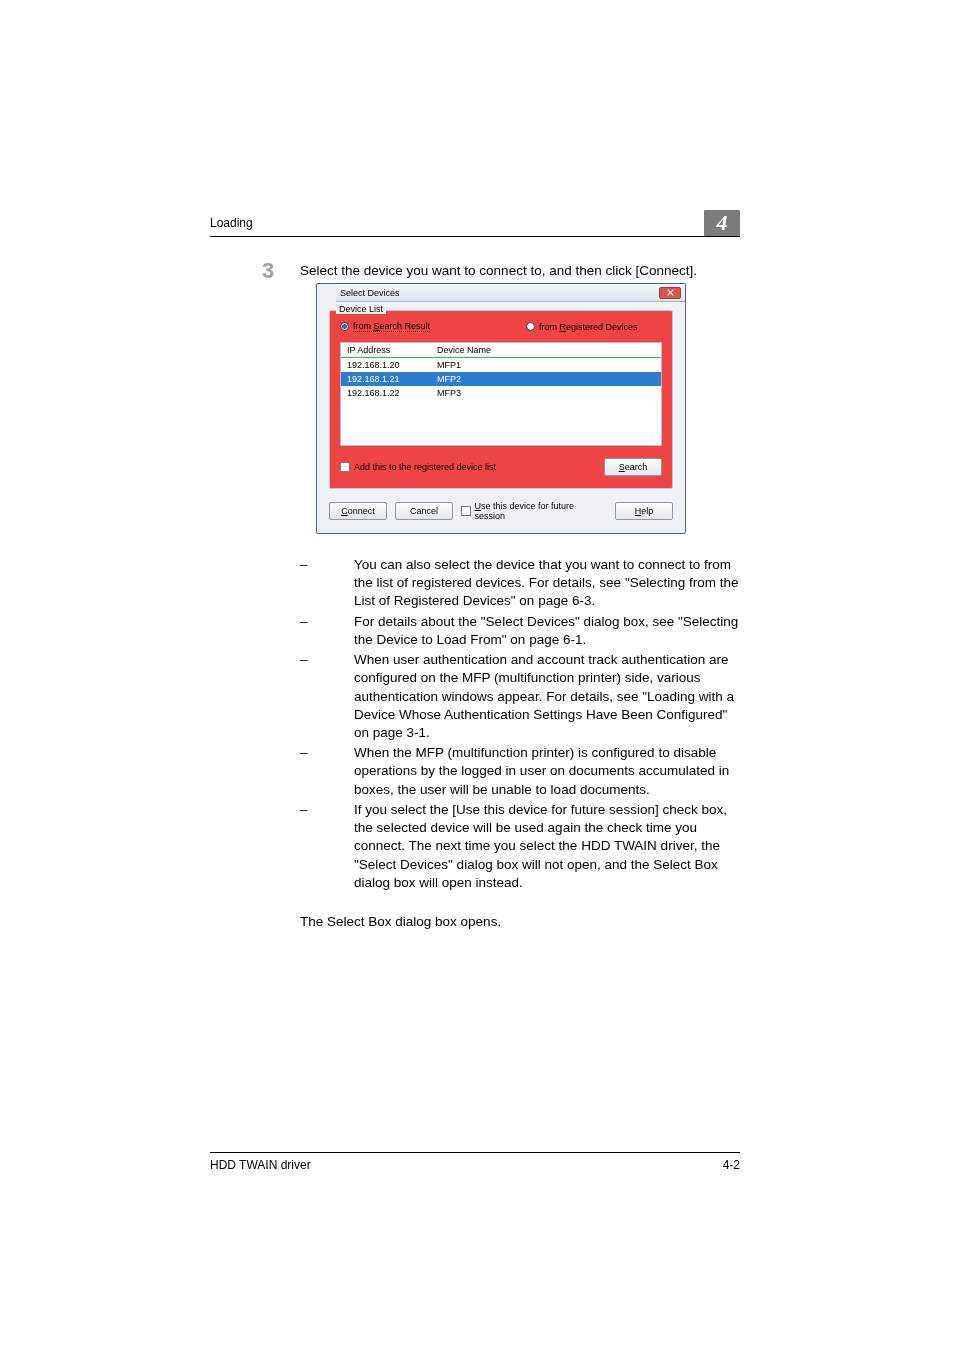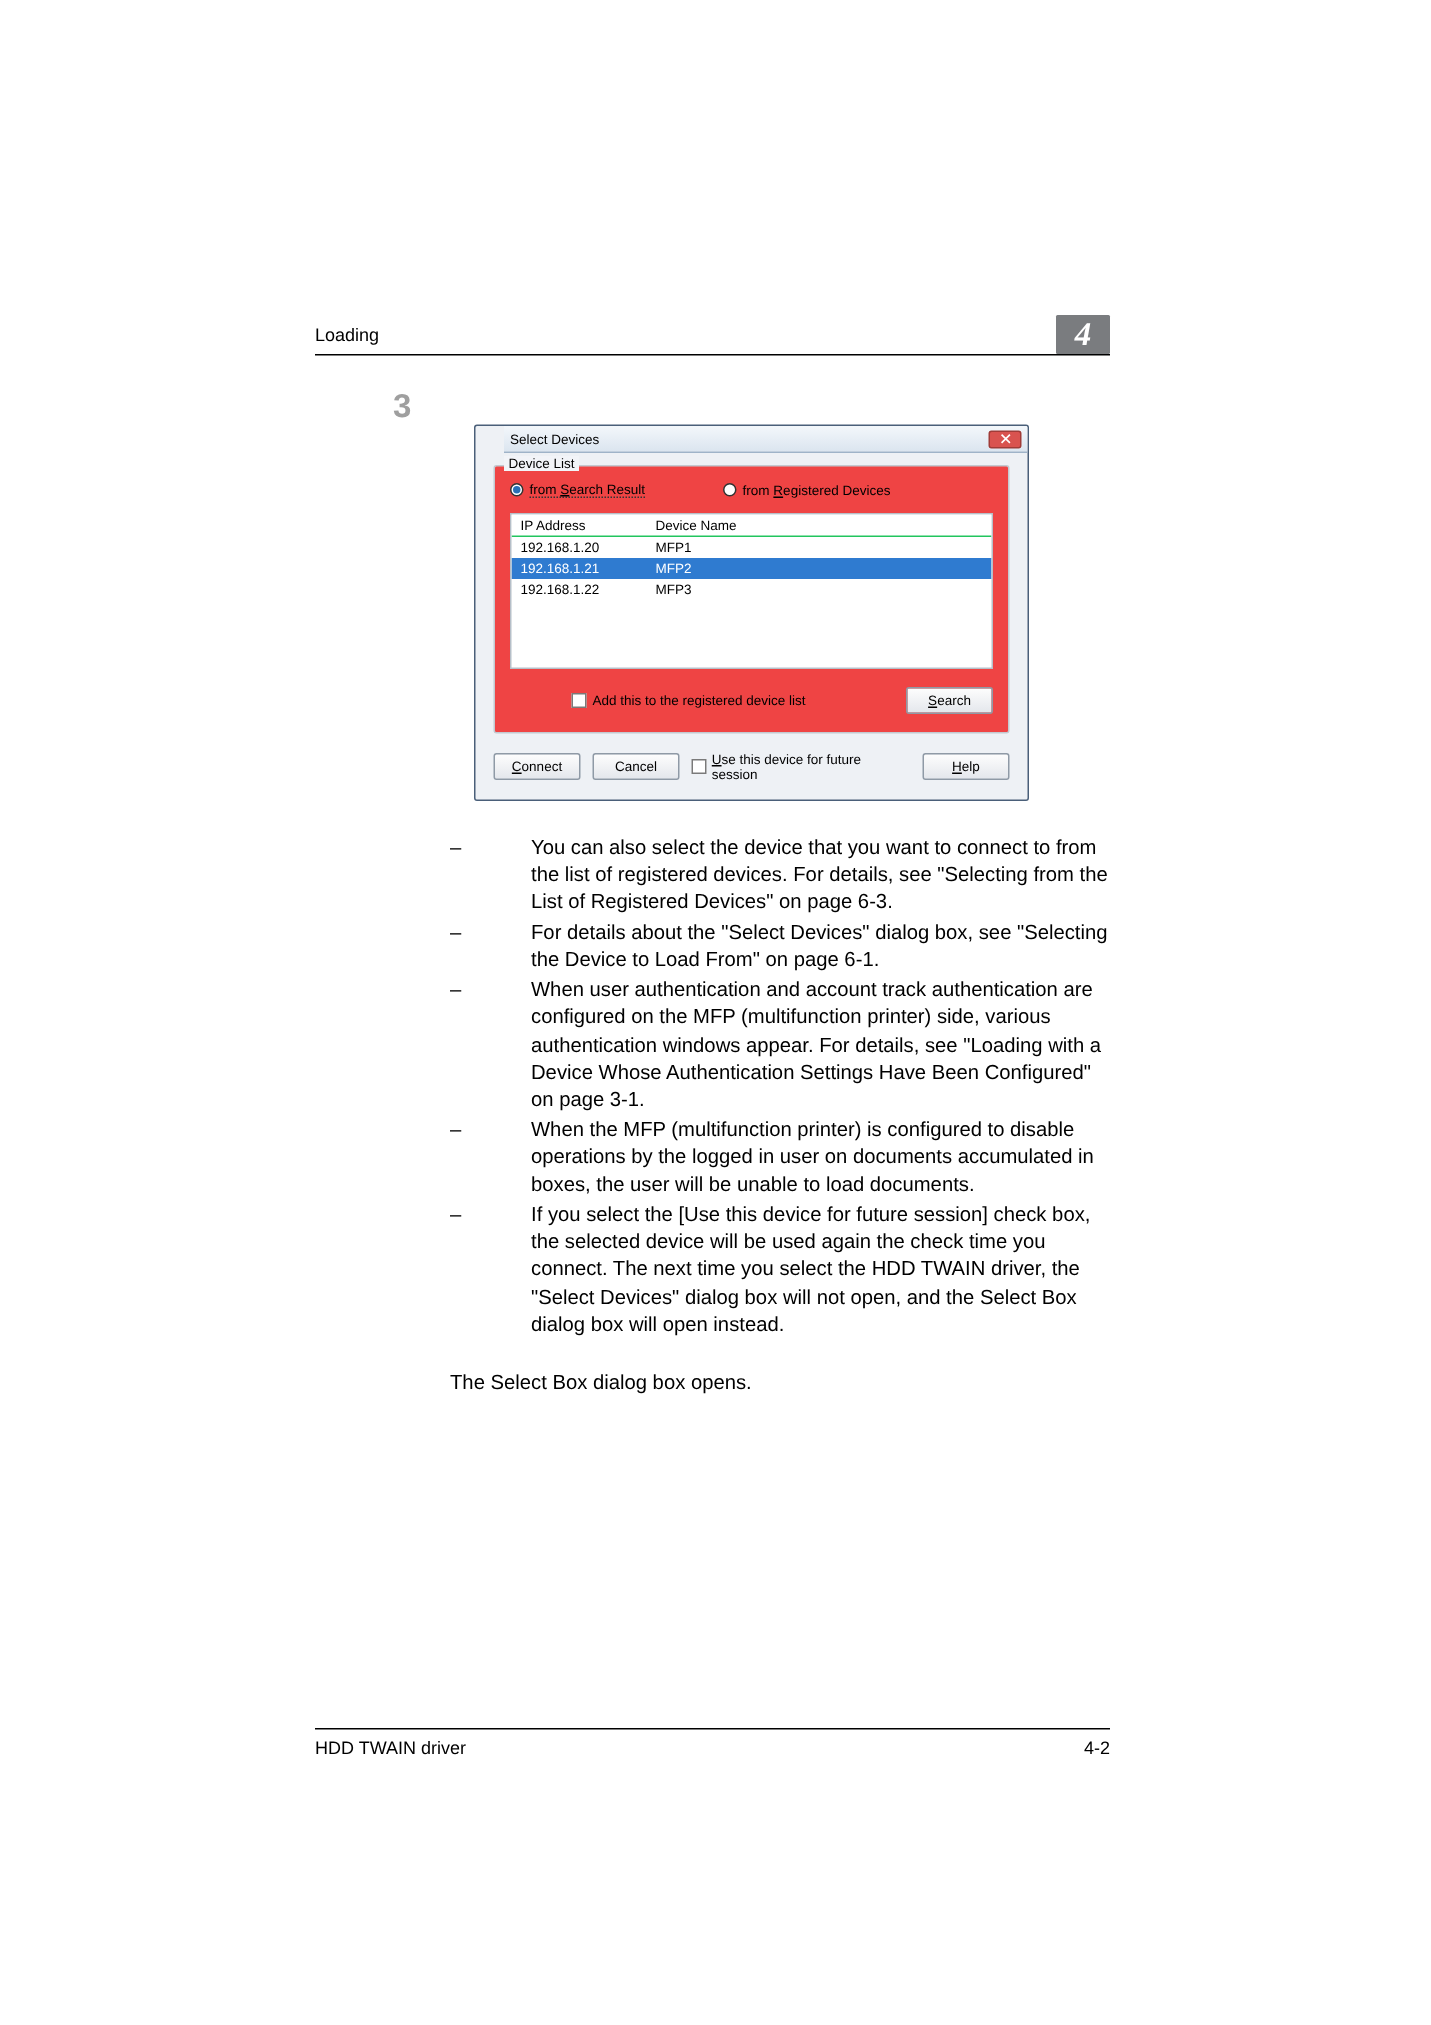--- a/index.html
+++ b/index.html
@@ -15,37 +15,37 @@
 
   
   .dialog { width: 370px; background: #eef1f5; border: 1px solid #4a5f79; border-radius: 2px; overflow: hidden; font-size: 9px; }
   .titlebar { height: 18px; background: linear-gradient(#f3f7fb, #dbe5ef); border-bottom: 1px solid #9fb3c8; display: flex; align-items: center; justify-content: space-between; padding: 0 4px; margin-left: 19px; }
   .titlebar .t { font-size: 9px; color: #000; }
   .closebtn { width: 22px; height: 12px; background: #d9534f; border: 1px solid #a03c38; border-radius: 2px; display: flex; align-items: center; justify-content: center; }
   .closebtn svg { width: 7px; height: 7px; }
   .body { padding: 8px 12px 12px 12px; }
   .group { border: 1px solid #c3c9d0; border-radius: 2px; padding: 10px 10px 12px 10px; position: relative; margin-bottom: 12px; background: #ef4444; }
   .legend { position: absolute; top: -7px; left: 6px; background: #f2f4f8; padding: 0 3px; font-size: 9px; color: #000; }
-  .radios { display: flex; gap: 52px; margin-bottom: 10px; }
+  .radios { display: flex; gap: 96px; margin-bottom: 10px; }
   .radio { display: flex; align-items: center; gap: 4px; }
   .radio .ring { width: 9px; height: 9px; border-radius: 50%; border: 1px solid #333; display: inline-flex; align-items: center; justify-content: center; background: #fff; }
   .radio.checked .ring::after { content: ""; width: 5px; height: 5px; border-radius: 50%; background: #2a6fb5; display: block; }
   .radio .lbl { font-size: 9px; color: #000; }
   .dotted { border-bottom: 1px dotted #333; padding-bottom: 0; }
   .underline-accesskey { text-decoration: underline; }
 
   .table { border: 1px solid #b6bfc8; background: #fff; height: 104px; overflow: hidden; }
   .thead { display: flex; border-bottom: 1px solid #22c55e; font-size: 9px; background: #fff; }
   .th, .td { padding: 2px 6px; }
   .col-ip { width: 90px; }
   .col-name { flex: 1; }
   .trow { display: flex; font-size: 9px; }
   .trow.selected { background: #2f7bd0; color: #fff; }
 
-  .row-controls { display: flex; justify-content: space-between; align-items: center; margin-top: 12px; margin-left: 41px; }
+  .row-controls { display: flex; justify-content: space-between; align-items: center; margin-top: 12px; }
   .chk { display: flex; align-items: center; gap: 4px; }
   .chk .box { width: 10px; height: 10px; border: 1px solid #7a7a7a; background: #fff; }
   .chk .lbl, .future .lbl { font-size: 9px; color: #000; }
 
   .winbtn { min-width: 58px; height: 18px; background: linear-gradient(#fdfdfd, #e4e7ec); border: 1px solid #8f9aa6; border-radius: 2px; font-size: 9px; color: #000; padding: 0 8px; display: inline-flex; align-items: center; justify-content: center; }
 
   .bottomrow { display: flex; align-items: center; gap: 8px; }
   .bottomrow .spacer { flex: 1; }
   .future { display: flex; align-items: center; gap: 4px; }
   .future .box { width: 10px; height: 10px; border: 1px solid #7a7a7a; background: #fff; }
@@ -67,20 +67,21 @@
 
 <div class="page">
 
   <div class="running-head">
     <div class="title">Loading</div>
     <div class="chapnum">4</div>
   </div>
   <div class="rule"></div>
 
   <div class="stepnum">3</div>
+  <div class="steptext">Select the device you want to connect to, and then click [Connect].</div>
 
   <div class="dialog-wrap">
     <div class="dialog">
       <div class="titlebar">
         <span class="t">Select Devices</span>
         <span class="closebtn">
           <svg viewBox="0 0 10 10">
               <path d="M1 1 L9 9 M9 1 L1 9" stroke="#fff" stroke-width="1.6"></path>
             </svg>
         </span>

